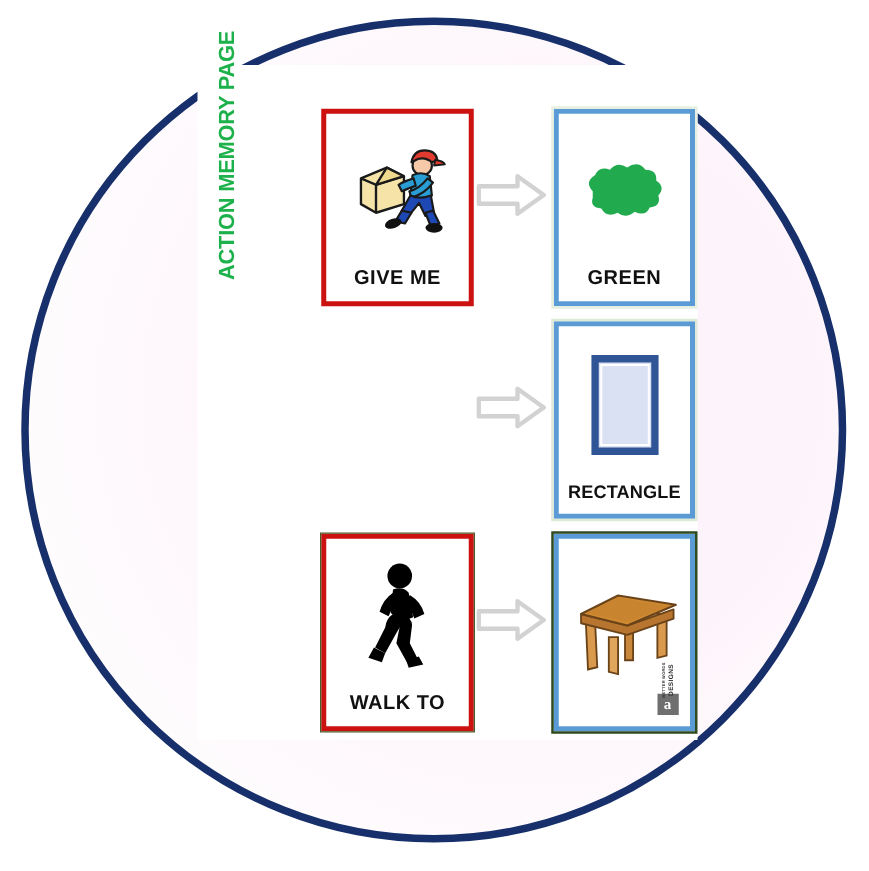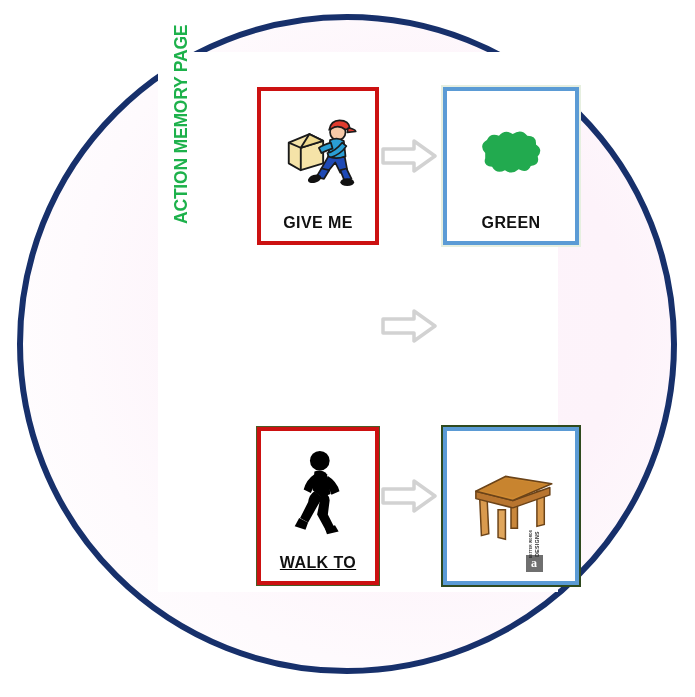--- a/index.html
+++ b/index.html
@@ -94,26 +94,26 @@
 
   .card-action {
     left: 209px;
     top: 0;
     width: 122px;
     height: 158px;
     border: 4px solid #cc1111;
     box-shadow: 0 0 0 1px #ffffff inset;
   }
   .row-1 .card-action { border-color: #cc1111; outline: 1px solid #b9d6a0; }
-  .row-2 .card-action { border-color: #cc1111; outline: 1px solid #4a5c27; text-decoration: underline; }
+  .row-2 .card-action { border-color: #cc1111; outline: 1px solid #4a5c27; }
 
   .card-noun {
     left: 395px;
     top: 0;
-    width: 136px;
+    width: 113px;
     height: 158px;
     border: 4px solid #5b9bd5;
     align-items: flex-end;
   }
   .row-0 .card-noun { outline: 2px solid #e6efe0; }
   .row-1 .card-noun { outline: 2px solid #dfe9d7; }
   .row-2 .card-noun { outline: 2px solid #2f4a1e; }
 
   .card-art {
     flex: 1 1 auto;
@@ -259,20 +259,29 @@
 
     <div class="row row-1">
 
 
       <div class="arrow">
         <svg width="56" height="34" viewBox="0 0 56 34">
           <polygon points="2,10 33,10 33,2 54,17 33,32 33,24 2,24" fill="#ffffff" stroke="#d2d2d2" stroke-width="3.5" stroke-linejoin="round"></polygon>
         </svg>
       </div>
 
+      <div class="card card-noun">
+        <div class="card-art">
+          <svg width="54" height="80" viewBox="0 0 54 80">
+            <rect x="3" y="3" width="48" height="74" fill="#d9e1f2" stroke="#2f5597" stroke-width="6"></rect>
+            <rect x="8" y="8" width="38" height="64" fill="#d9e1f2" stroke="#ffffff" stroke-width="1.6"></rect>
+          </svg>
+        </div>
+        <div class="card-label small">RECTANGLE</div>
+      </div>
     </div>
 
     <div class="row row-2">
 
       <div class="card card-action">
         <div class="card-art">
           <svg width="74" height="86" viewBox="0 0 74 96">
             <g fill="#000000">
               <circle cx="39" cy="12" r="11"></circle>
 

